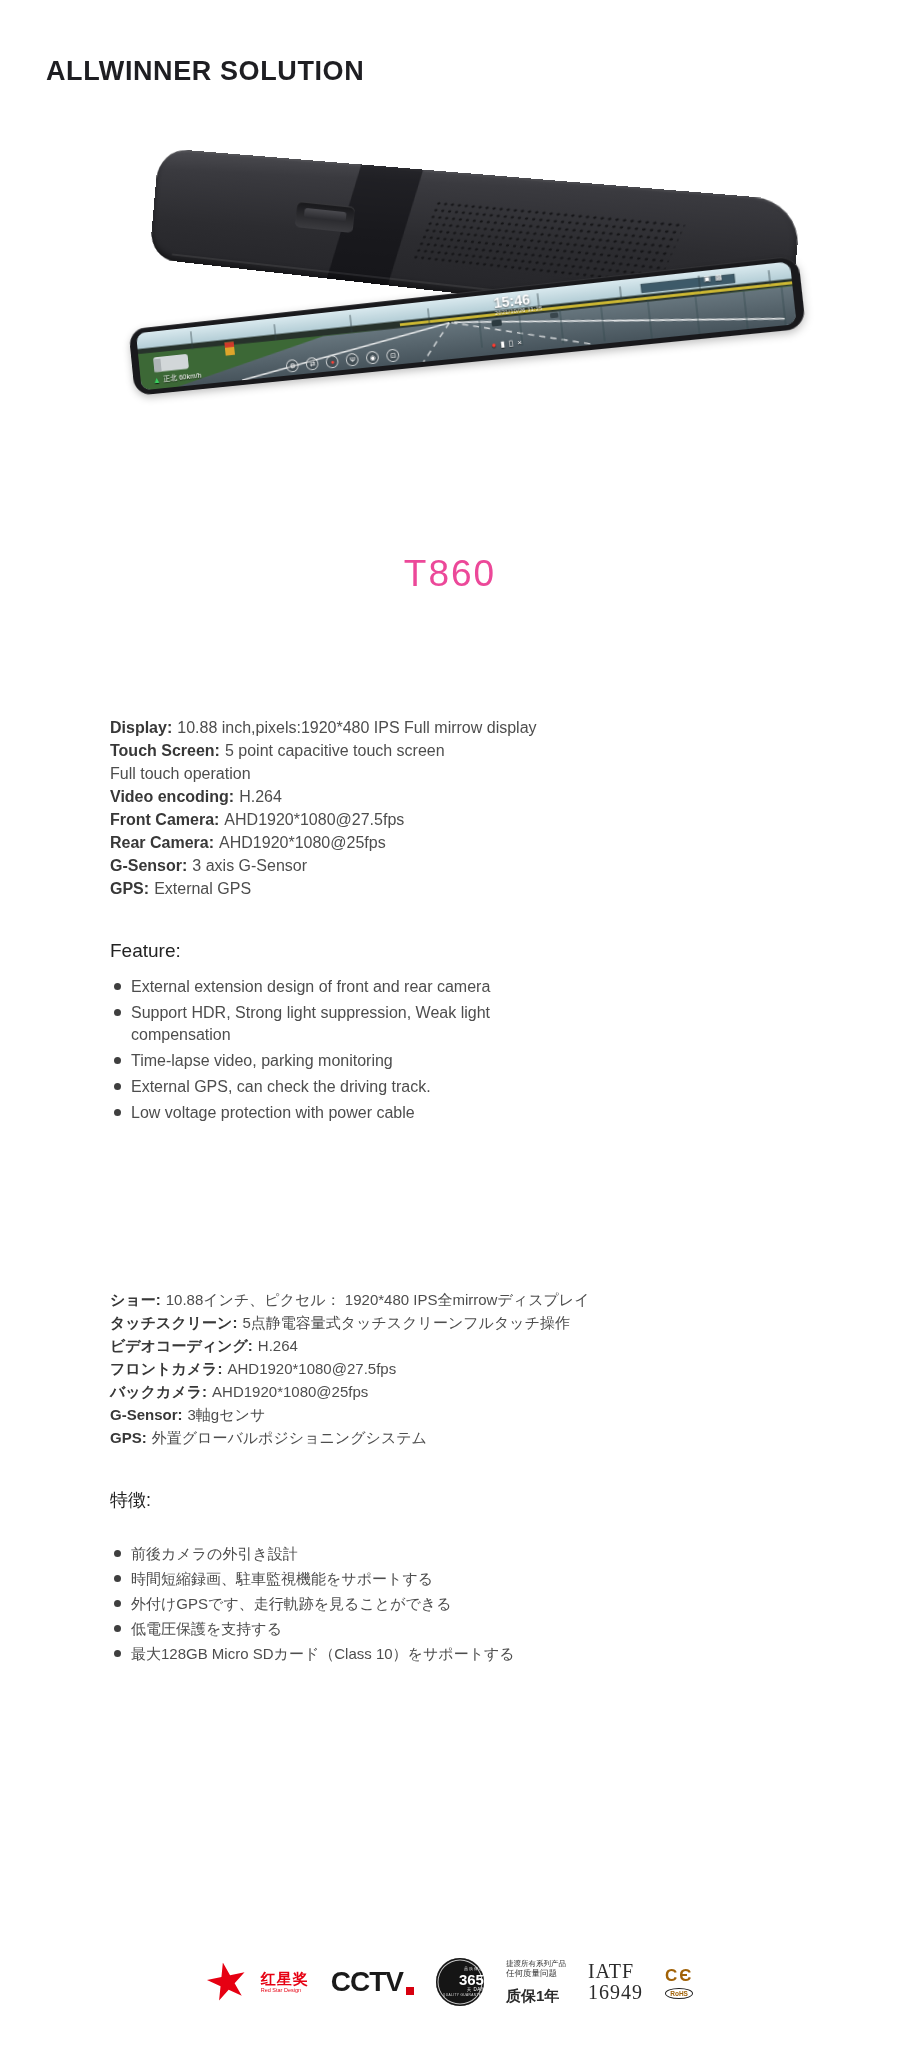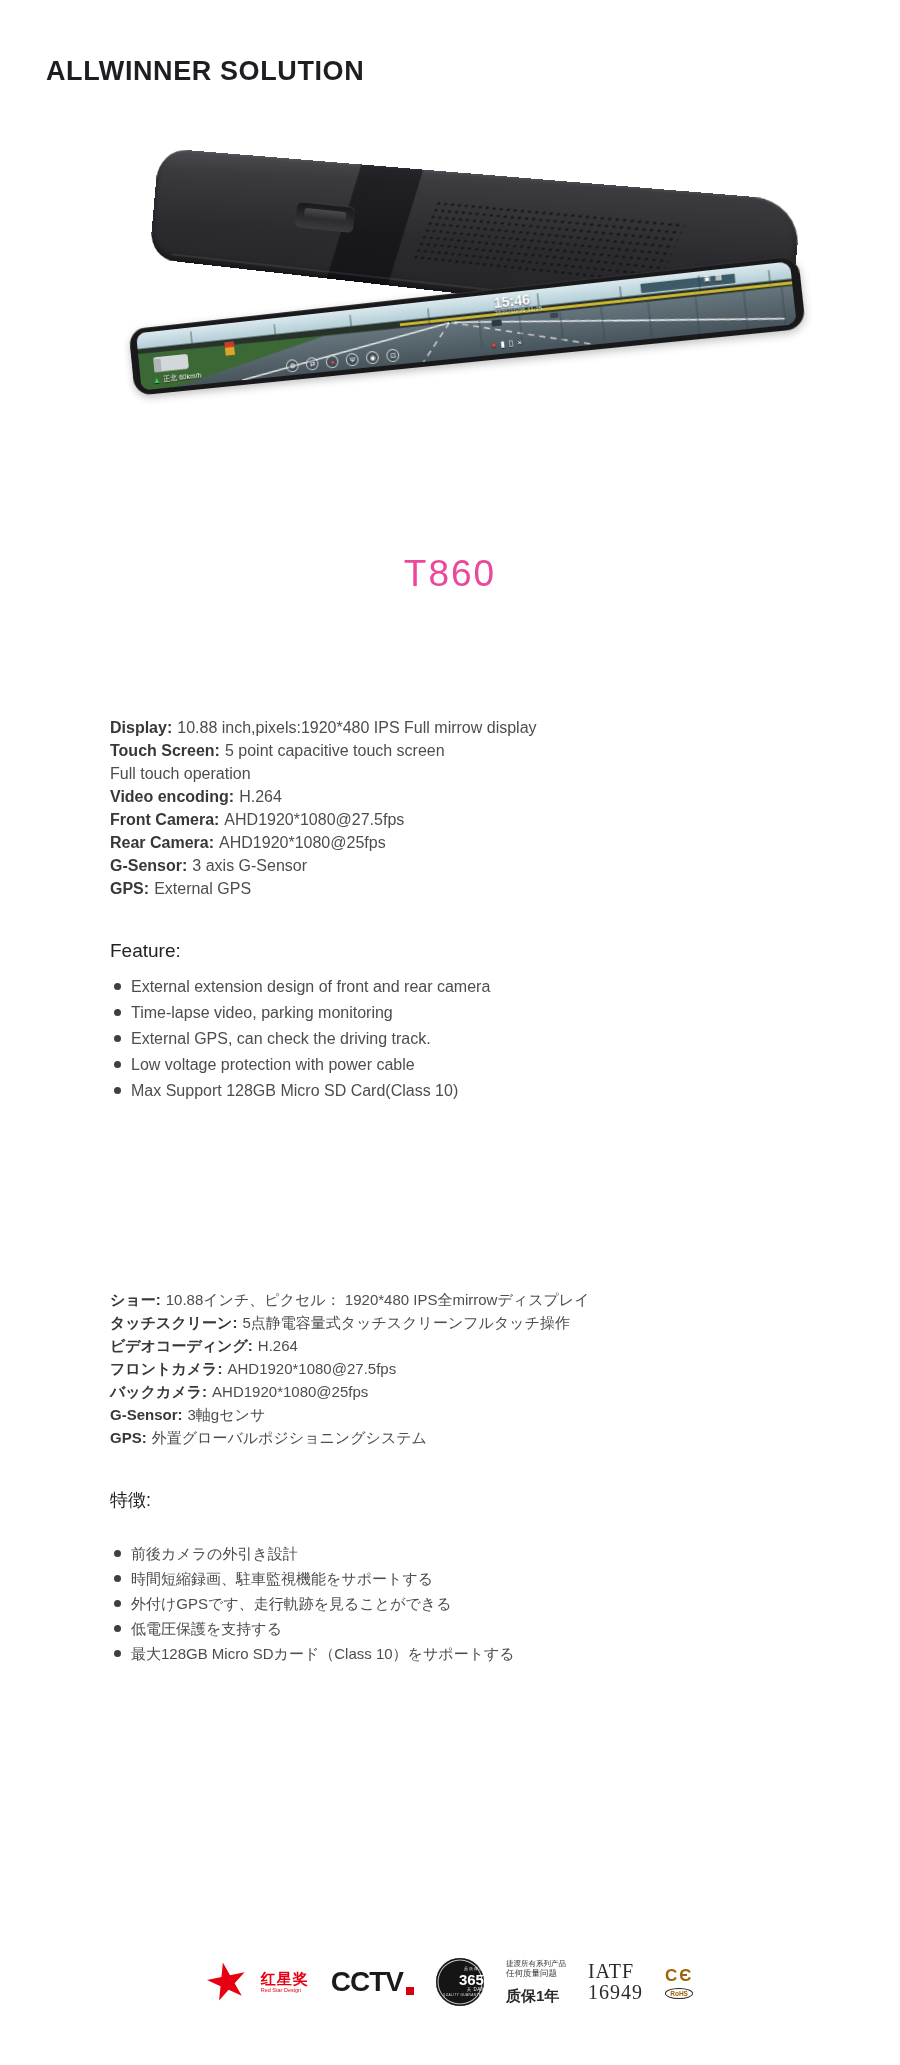--- a/index.html
+++ b/index.html
@@ -265,28 +265,28 @@
     <div class="spec-line"><span class="spec-label">G-Sensor:</span><span class="spec-value">3 axis G-Sensor</span></div>
 
     <div class="spec-line"><span class="spec-label">GPS:</span><span class="spec-value">External GPS</span></div>
   </div>
 
 <div class="feat-heading feat-heading-en">Feature:</div>
 <div class="feat-list feat-list-en">
 
     <div class="feat-item"><span class="dot"></span><span>External extension design of front and rear camera</span></div>
 
+    <div class="feat-item"><span class="dot"></span><span>Support HDR, Strong light suppression, Weak light compensation</span></div>
 
     <div class="feat-item"><span class="dot"></span><span>Time-lapse video, parking monitoring</span></div>
 
     <div class="feat-item"><span class="dot"></span><span>External GPS, can check the driving track.</span></div>
 
     <div class="feat-item"><span class="dot"></span><span>Low voltage protection with power cable</span></div>
 
-    <div class="feat-item"><span class="dot"></span><span>Max Support 128GB Micro SD Card(Class 10)</span></div>
   </div>
 
 <div class="specs specs-jp">
 
     <div class="spec-line"><span class="spec-label">ショー:</span><span class="spec-value">10.88インチ、ピクセル： 1920*480 IPS全mirrowディスプレイ</span></div>
 
     <div class="spec-line"><span class="spec-label">タッチスクリーン:</span><span class="spec-value">5点静電容量式タッチスクリーンフルタッチ操作</span></div>
 
     <div class="spec-line"><span class="spec-label">ビデオコーディング:</span><span class="spec-value">H.264</span></div>
 

